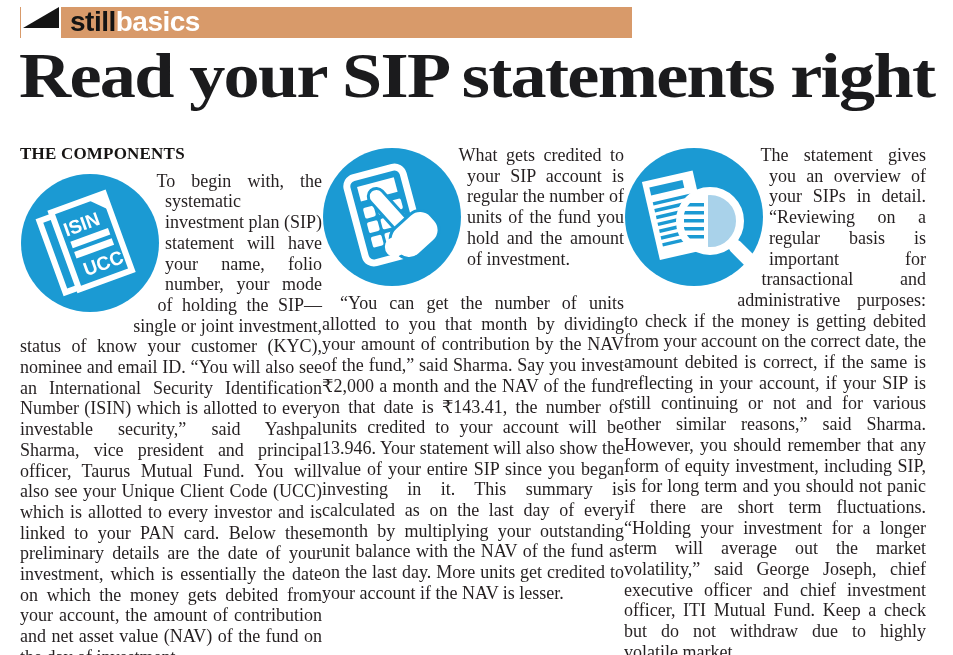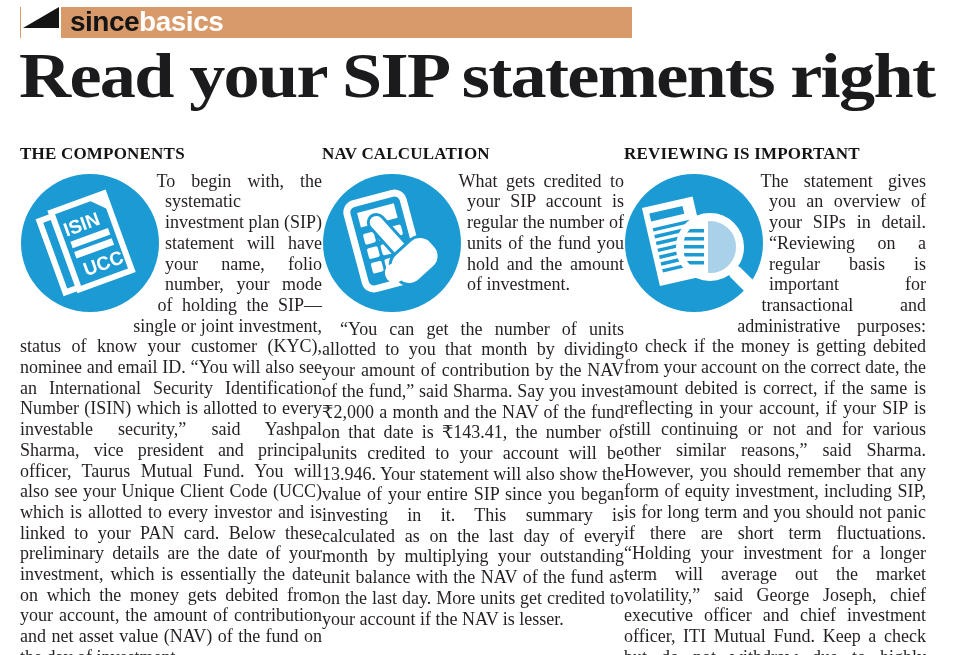--- a/index.html
+++ b/index.html
@@ -51,21 +51,21 @@
 </style>
 </head>
 <body>
 
 <div class="page">
 
   <div class="banner">
     <div class="flag-white"></div>
     <div class="flag-tri"></div>
     <div class="banner-text">
-      <span class="brand-black">since</span><span class="brand-white">basics</span>
+      <span class="brand-black">still</span><span class="brand-white">basics</span>
     </div>
   </div>
 
   <div class="headline" style="transform-origin: 0px 0px; transform: scaleX(1.129);">Read your SIP statements right</div>
 
   <div class="columns">
 
     <div class="col">
       <h2>THE COMPONENTS</h2>
       <div class="icon-float">
@@ -79,21 +79,20 @@
             <rect x="52" y="62" width="40" height="7" fill="#fff"></rect>
             <rect x="52" y="73" width="40" height="7" fill="#fff"></rect>
             <text class="svg-label" x="55" y="100" font-size="19">UCC</text>
           </g>
         </svg>
       </div>
       <p>To begin with, the systematic investment plan (SIP) statement will have your name, folio number, your mode of holding the SIP— single or joint investment, status of know your customer (KYC), nominee and email ID. “You will also see an International Security Identification Number (ISIN) which is allotted to every investable security,” said Yashpal Sharma, vice president and principal officer, Taurus Mutual Fund. You will also see your Unique Client Code (UCC) which is allotted to every investor and is linked to your PAN card. Below these preliminary details are the date of your investment, which is essentially the date on which the money gets debited from your account, the amount of contribution and net asset value (NAV) of the fund on the day of investment.</p>
     </div>
 
     <div class="col">
-      <h2>NAV CALCULATION</h2>
       <div class="icon-float">
         <svg viewBox="0 0 140 140" xmlns="http://www.w3.org/2000/svg">
           <circle cx="70" cy="70" r="69" fill="var(--icon-blue)"></circle>
           <g transform="rotate(-15 70 70)">
             <rect x="34" y="22" width="58" height="88" rx="9" fill="none" stroke="#fff" stroke-width="7"></rect>
             <rect x="44" y="32" width="38" height="15" fill="#fff"></rect>
             <rect x="44" y="54" width="11" height="11" rx="2" fill="#fff"></rect>
             <rect x="58" y="54" width="11" height="11" rx="2" fill="#fff"></rect>
             <rect x="72" y="54" width="11" height="11" rx="2" fill="#fff"></rect>
             <rect x="44" y="69" width="11" height="11" rx="2" fill="#fff"></rect>
@@ -108,21 +107,20 @@
             <rect x="64" y="74" width="50" height="36" rx="15" fill="#fff" stroke="var(--icon-blue)" stroke-width="3"></rect>
             <circle cx="66" cy="88" r="10" fill="#fff"></circle>
           </g>
         </svg>
       </div>
       <p>What gets credited to your SIP account is regular the number of units of the fund you hold and the amount of investment.</p>
       <p class="second">“You can get the number of units allotted to you that month by dividing your amount of contribution by the NAV of the fund,” said Sharma. Say you invest ₹2,000 a month and the NAV of the fund on that date is ₹143.41, the number of units credited to your account will be 13.946. Your statement will also show the value of your entire SIP since you began investing in it. This summary is calculated as on the last day of every month by multiplying your outstanding unit balance with the NAV of the fund as on the last day. More units get credited to your account if the NAV is lesser.</p>
     </div>
 
     <div class="col">
-      <h2>REVIEWING IS IMPORTANT</h2>
       <div class="icon-float">
         <svg viewBox="0 0 140 140" xmlns="http://www.w3.org/2000/svg">
           <defs>
             <clipPath id="lensClip">
                 <circle cx="86" cy="74" r="27"></circle>
               </clipPath>
           </defs>
           <circle cx="70" cy="70" r="69" fill="var(--icon-blue)"></circle>
           <g transform="rotate(-13 62 66)">
             <rect x="26" y="26" width="52" height="80" fill="#fff"></rect>

